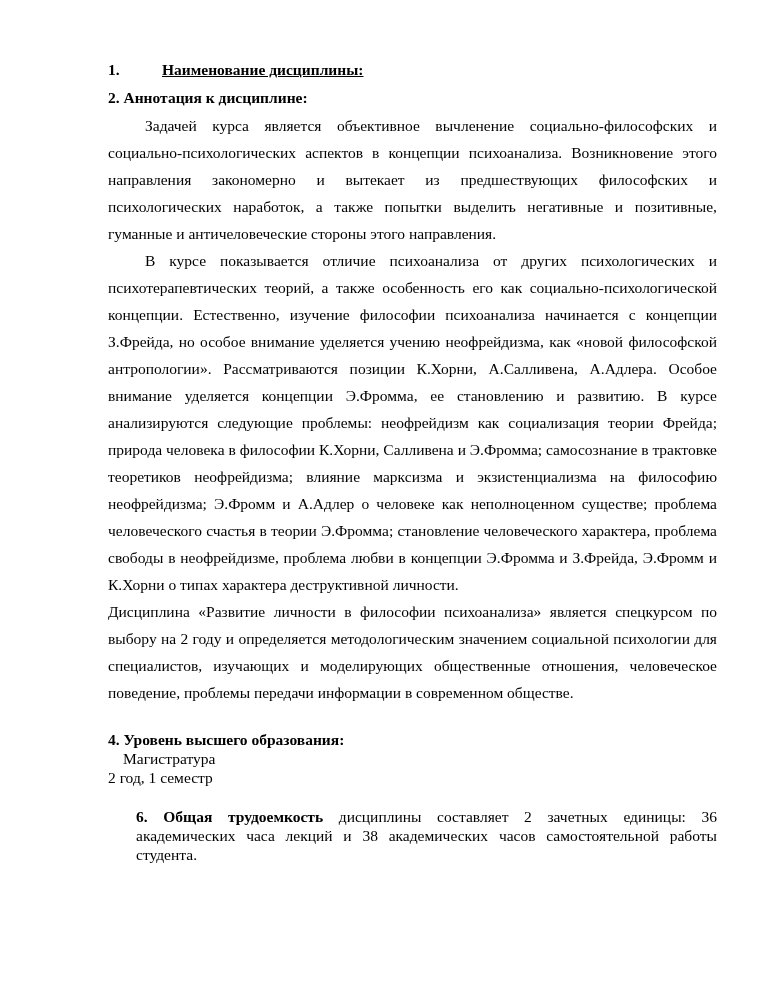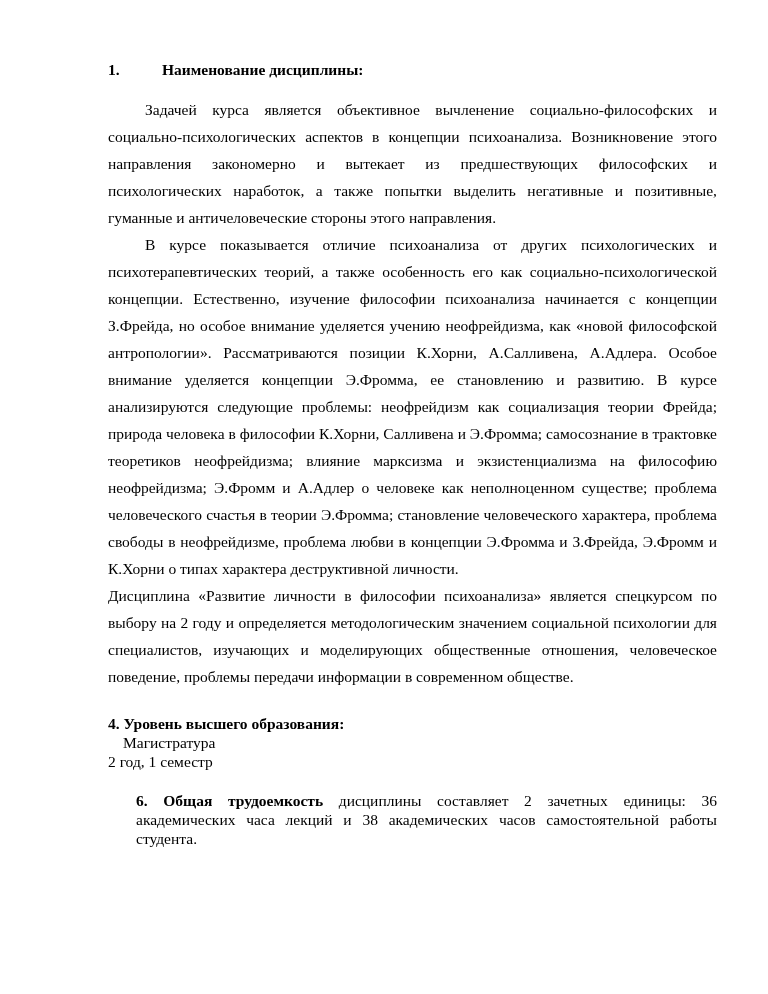--- a/index.html
+++ b/index.html
@@ -29,21 +29,21 @@
   }
   .num {
     display: inline-block;
     width: 54px;
   }
   .line15 {
     line-height: 27px;
     text-align: justify;
   }
   .indent { text-indent: 37px; }
-  .mb-sm { margin-bottom: 12px; }
+  .mb-sm { margin-bottom: 0; text-decoration: underline; }
   .mb-xs { margin-bottom: 2px; }
   .mt-big { margin-top: 30px; }
   .mt-med { margin-top: 24px; }
   .mt-sm  { margin-top: 20px; }
   .single {
     line-height: 19px;
   }
   .heading-single {
     font-weight: bold;
     line-height: 19px;
@@ -52,20 +52,21 @@
   .justify { text-align: justify; margin-left: 28px; }
 </style>
 </head>
 <body>
 
 <div class="page">
 
   <p class="heading mb-sm"><span class="num">1.</span><span>Наименование дисциплины:</span></p>
 
 
+  <p class="heading">2. Аннотация к дисциплине:</p>
 
   <p class="line15 indent">Задачей курса является объективное вычленение социально-философских и социально-психологических аспектов в концепции психоанализа. Возникновение этого направления закономерно и вытекает из предшествующих философских и психологических наработок, а также попытки выделить негативные и позитивные, гуманные и античеловеческие стороны этого направления.</p>
 
   <p class="line15 indent">В курсе показывается отличие психоанализа от других психологических и психотерапевтических теорий, а также особенность его как социально-психологической концепции. Естественно, изучение философии психоанализа начинается с концепции З.Фрейда, но особое внимание уделяется учению неофрейдизма, как «новой философской антропологии». Рассматриваются позиции К.Хорни, А.Салливена, А.Адлера. Особое внимание уделяется концепции Э.Фромма, ее становлению и развитию.  В курсе анализируются следующие проблемы: неофрейдизм как социализация теории Фрейда; природа человека в философии К.Хорни, Салливена и Э.Фромма; самосознание в трактовке теоретиков неофрейдизма; влияние марксизма и экзистенциализма на философию неофрейдизма; Э.Фромм и А.Адлер о человеке как неполноценном существе; проблема человеческого счастья в теории Э.Фромма; становление человеческого характера, проблема свободы в неофрейдизме, проблема любви в концепции Э.Фромма и З.Фрейда, Э.Фромм и К.Хорни о типах характера деструктивной личности.</p>
 
 
   <p class="line15">Дисциплина «Развитие личности в философии психоанализа» является спецкурсом по выбору на 2 году и  определяется методологическим значением социальной психологии для специалистов, изучающих и моделирующих общественные отношения, человеческое поведение, проблемы передачи информации в современном обществе.</p>
 
   <p class="heading-single mt-med">4. Уровень высшего образования:</p>
   <p class="single level-indent">Магистратура</p>

